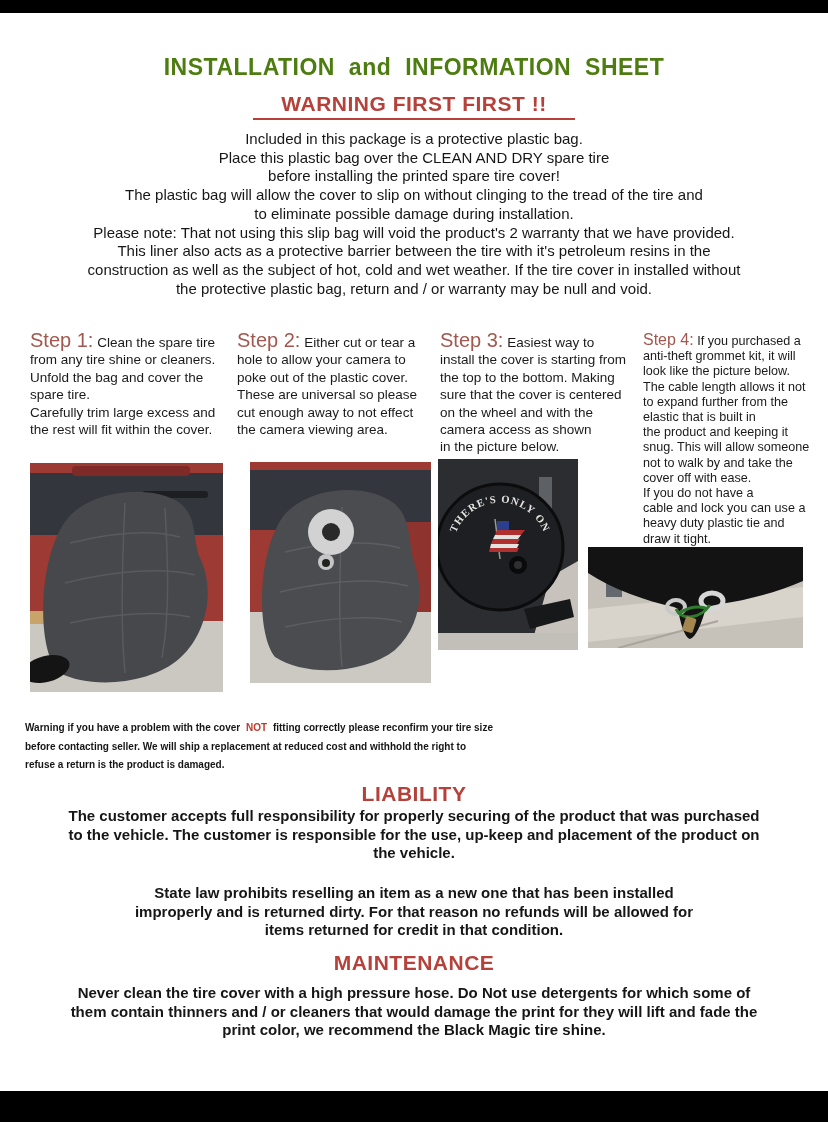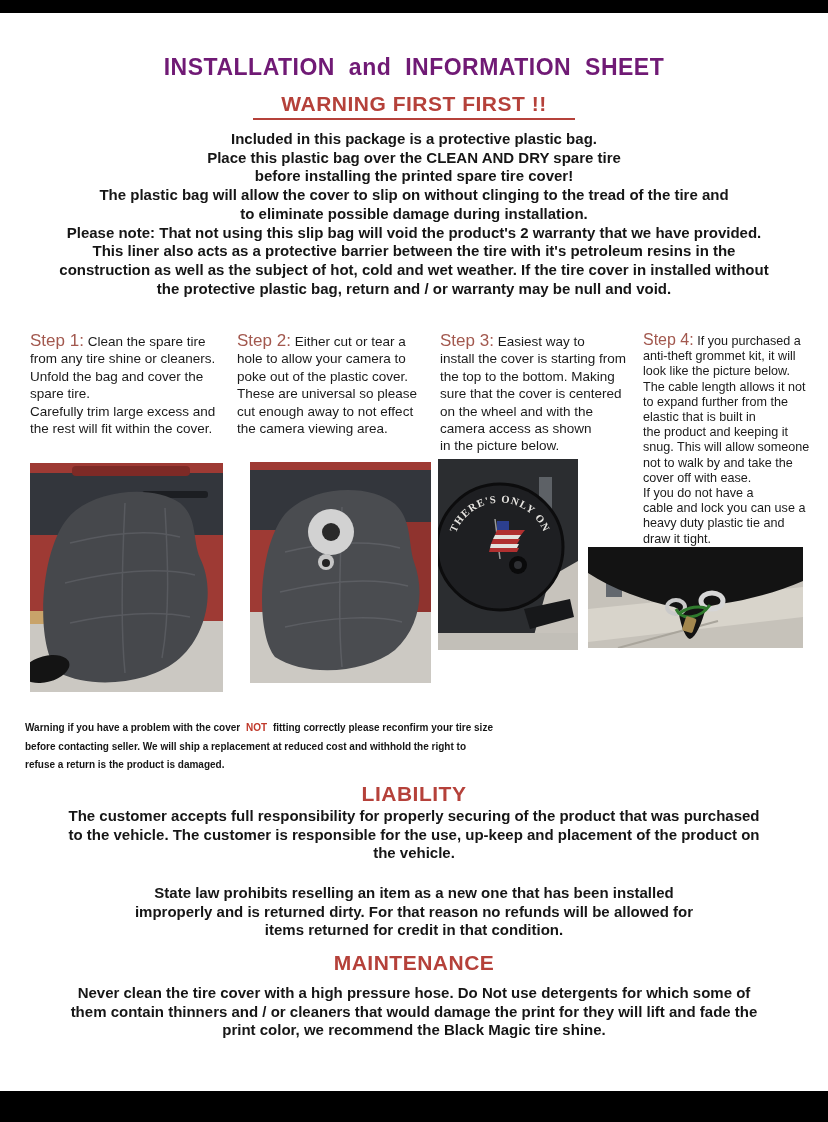--- a/index.html
+++ b/index.html
@@ -6,34 +6,34 @@
   .sheet{
     position:relative;width:828px;height:1122px;background:#ffffff;overflow:hidden;
     font-family:"Liberation Sans", sans-serif;color:#111;
   }
   .bar{position:absolute;left:0;width:828px;background:#000;}
   .bar.top{top:0;height:13px;}
   .bar.bottom{top:1091px;height:31px;}
 
   .page-title{
     position:absolute;top:54px;left:0;width:828px;text-align:center;
-    font-size:23px;font-weight:bold;letter-spacing:.5px;word-spacing:7px;color:#701a75;
+    font-size:23px;font-weight:bold;letter-spacing:.5px;word-spacing:7px;color:#4d7c0f;
   }
   .warn-head-wrap{position:absolute;top:92px;left:0;width:828px;text-align:center;}
   .warn-head{
     display:inline-block;font-size:21px;font-weight:bold;color:#b5413a;
     border-bottom:2px solid #b5413a;padding:0 28px 2px 28px;letter-spacing:.5px;
   }
   .intro{
     position:absolute;top:130px;left:14px;width:800px;text-align:center;
-    font-size:15px;font-weight:bold;line-height:18.7px;white-space:pre-line;color:#161616;
+    font-size:15px;font-weight:normal;line-height:18.7px;white-space:pre-line;color:#161616;
   }
 
   .step{position:absolute;font-size:13.5px;line-height:17.4px;color:#1a1a1a;}
-  .step .step-label{font-size:17px;color:#a2584e;}
+  .step .step-label{font-size:20px;color:#a2584e;}
   .step .step-text{white-space:pre-line;}
   .step1{left:30px;top:332px;width:200px;}
   .step2{left:237px;top:332px;width:202px;}
   .step3{left:440px;top:332px;width:202px;}
   .step4{left:643px;top:332px;width:182px;font-size:12.6px;line-height:15.2px;}
   .step4 .step-label{font-size:16px;}
 
   .photo{position:absolute;}
   .photo svg{display:block;width:100%;height:100%;}
   .photo1{left:30px;top:463px;width:193px;height:229px;}

